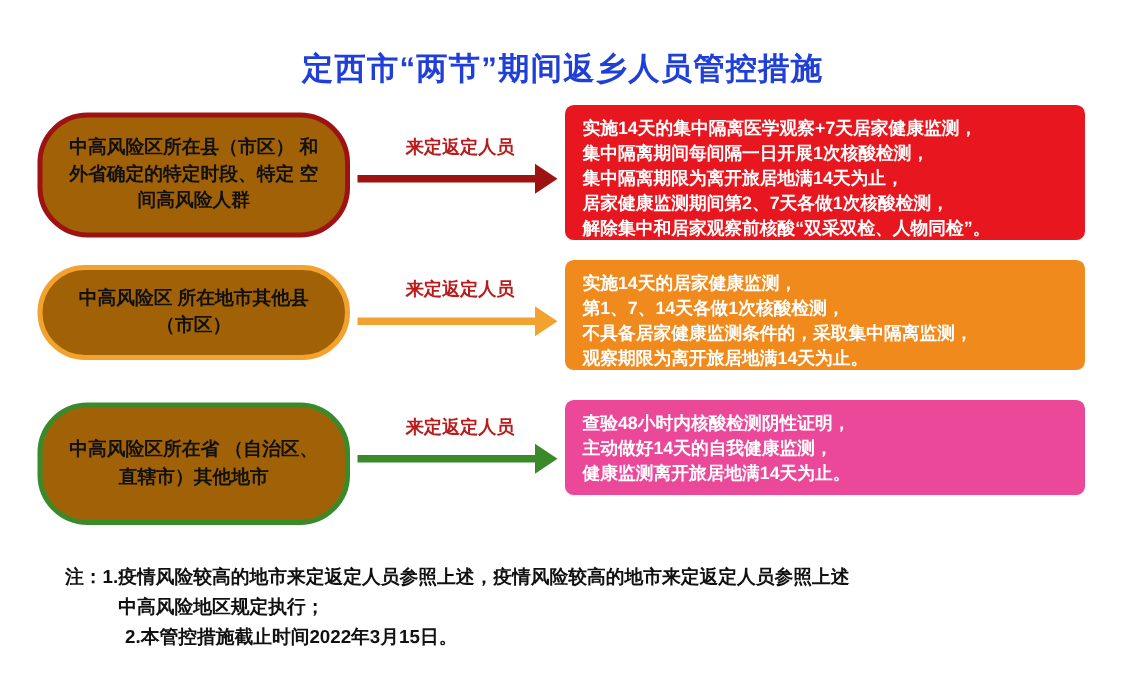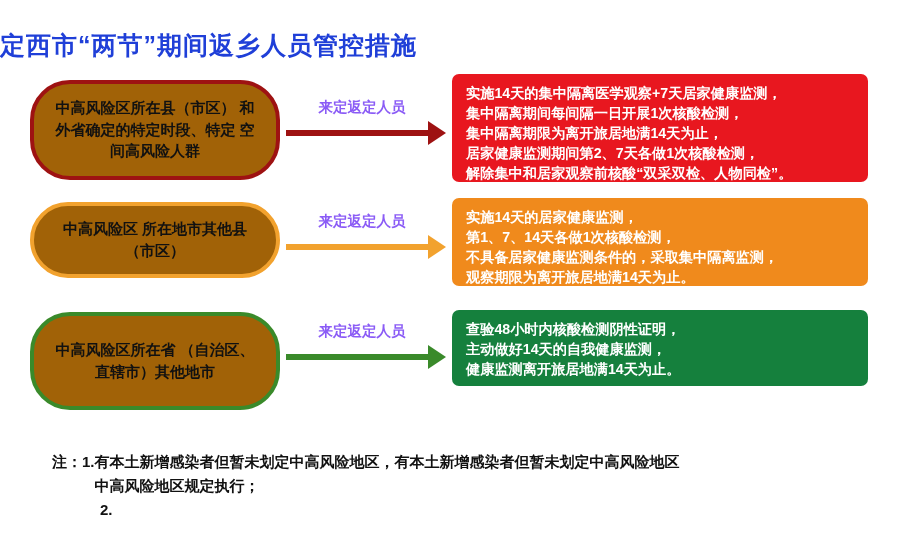--- a/index.html
+++ b/index.html
@@ -10,27 +10,28 @@
     width: 900px;
     height: 544px;
     background: #ffffff;
     font-family: "Liberation Sans", "DejaVu Sans", sans-serif;
     color: #111111;
     overflow: hidden;
     position: relative;
   }
 
   #page-title {
-    text-align: left;
+    text-align: center;
     font-size: 25px;
     font-weight: bold;
     color: #1f3fd8;
     letter-spacing: 1px;
-    padding-top: 32px;
+    padding-top: 22px;
     line-height: 1.1;
+    margin-top: 20px;
   }
 
   .diagram {
     position: relative;
     width: 900px;
     height: 360px;
   }
 
   
   .row {
@@ -95,27 +96,27 @@
     position: absolute;
     left: 142px;
     top: 3px;
     width: 0;
     height: 0;
     border-top: 12px solid transparent;
     border-bottom: 12px solid transparent;
   }
   .arrow-label {
     position: absolute;
-    left: 0;
+    left: 6px;
     top: -20px;
     width: 152px;
     text-align: center;
     font-size: 14.5px;
     font-weight: bold;
-    color: #8b5cf6;
+    color: #b91c1c;
     white-space: nowrap;
   }
 
   .arrow-1 { top: 44px; }
   .arrow-1 .arrow-line { background: #9e1212; }
   .arrow-1 .arrow-head { border-left: 18px solid #9e1212; }
 
   .arrow-2 { top: 44px; }
   .arrow-2 .arrow-line { background: #f2a22e; }
   .arrow-2 .arrow-head { border-left: 18px solid #f2a22e; }
@@ -144,21 +145,21 @@
     background: #e8171f;
   }
   .panel-2 {
     top: 10px;
     height: 88px;
     background: #f08a1c;
   }
   .panel-3 {
     top: 12px;
     height: 76px;
-    background: #15803d;
+    background: #ec4899;
   }
 
   
   .notes {
     position: absolute;
     left: 52px;
     top: 450px;
     width: 820px;
     font-size: 15px;
     font-weight: bold;
@@ -231,19 +232,20 @@
 主动做好14天的自我健康监测，
 健康监测离开旅居地满14天为止。</div>
   </div>
 
 </div>
 
 <div class="notes">
   <div class="note-row">
     <span class="note-label">注：</span>
     <span class="note-num">1.</span>
-    <span class="note-text">有本土新增感染者但暂未划定中高风险地区，有本土新增感染者但暂未划定中高风险地区
+    <span class="note-text">疫情风险较高的地市来定返定人员参照上述，疫情风险较高的地市来定返定人员参照上述
 中高风险地区规定执行；</span>
   </div>
   <div class="note-row note-indent">
     <span class="note-num">2.</span>
+    <span class="note-text">本管控措施截止时间2022年3月15日。</span>
   </div>
 </div>
 
 </body></html>

